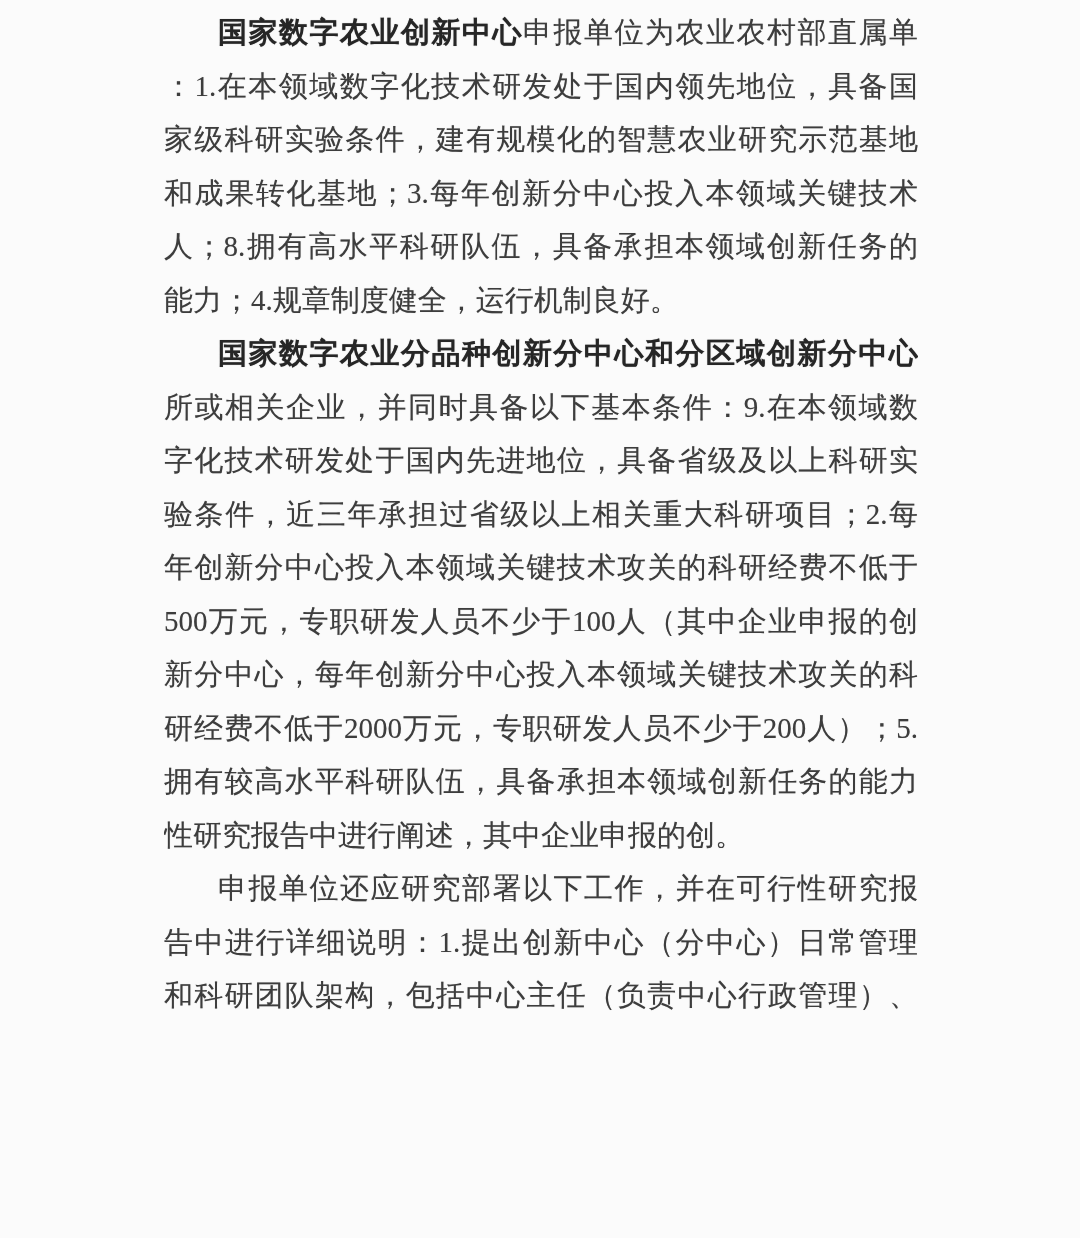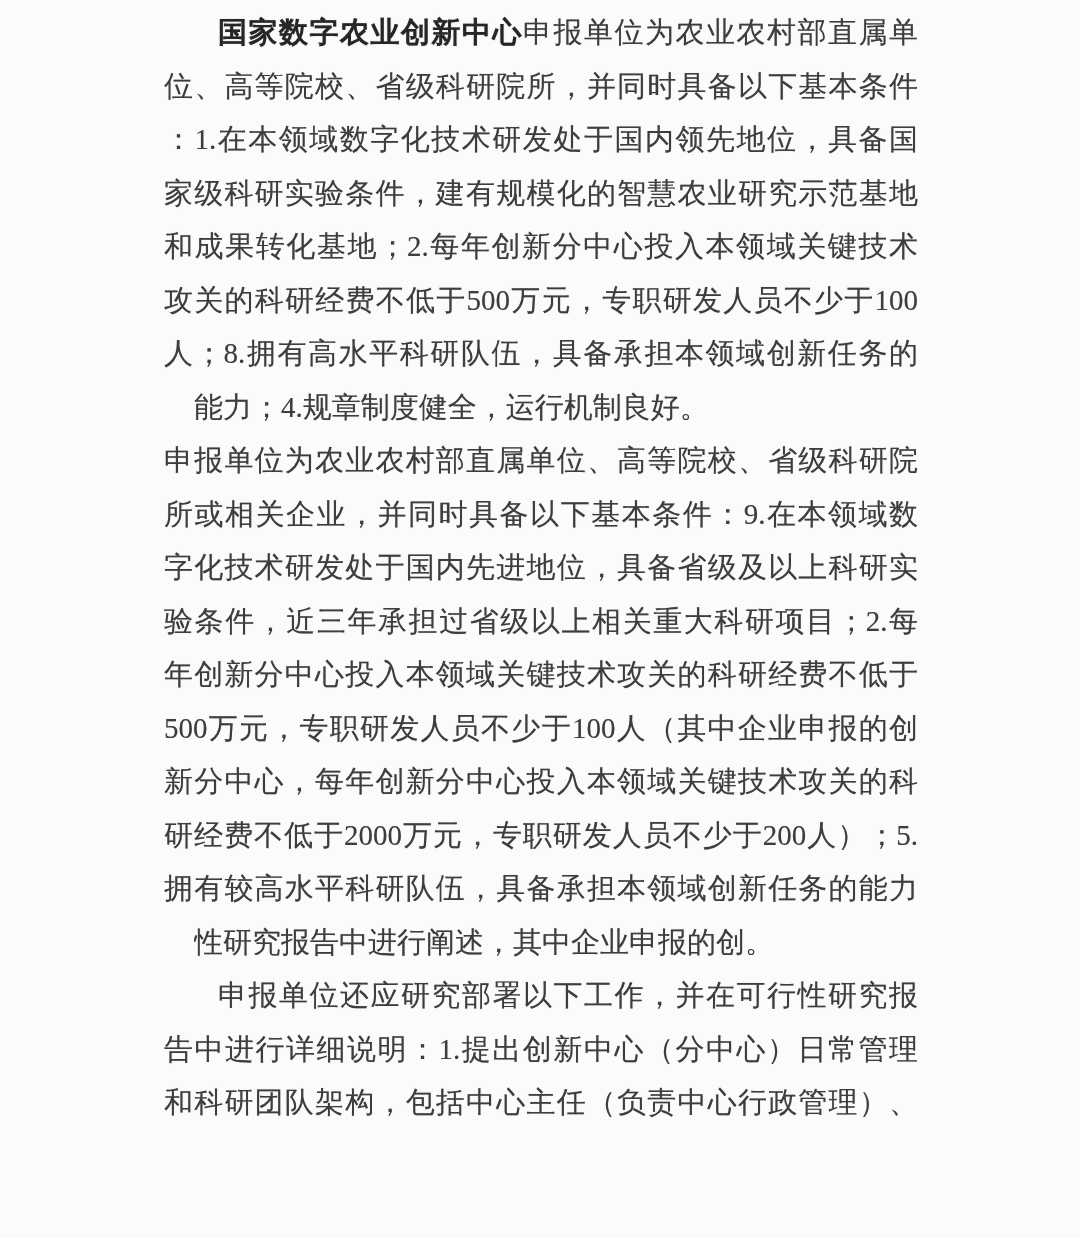--- a/index.html
+++ b/index.html
@@ -28,43 +28,40 @@
     text-align: justify;
     text-align-last: justify;
     overflow: hidden;
     text-shadow: 0 0 0.7px rgba(80,80,80,0.45);
   }
   .line.indent {
     text-indent: 54px;
   }
   .line.last {
     text-align-last: left;
-    margin-left: 30px;
   }
   .b {
     font-weight: 700;
     color: #262626;
     text-shadow: 0 0 0.8px rgba(40,40,40,0.55);
   }
 </style>
 </head>
 <body>
 
 <div class="page">
 
   <div class="line indent"><span class="b">国家数字农业创新中心</span><span>申报单位为农业农村部直属单</span></div>
-  <div class="line"><span>位、高等院校、省级科研院所，并同时具备以下基本条件</span></div>
   <div class="line"><span>：1.在本领域数字化技术研发处于国内领先地位，具备国</span></div>
   <div class="line"><span>家级科研实验条件，建有规模化的智慧农业研究示范基地</span></div>
-  <div class="line"><span>和成果转化基地；2.每年创新分中心投入本领域关键技术</span></div>
-  <div class="line"><span>攻关的科研经费不低于500万元，专职研发人员不少于100</span></div>
+  <div class="line"><span>和成果转化基地；3.每年创新分中心投入本领域关键技术</span></div>
   <div class="line"><span>人；8.拥有高水平科研队伍，具备承担本领域创新任务的</span></div>
   <div class="line last"><span>能力；4.规章制度健全，运行机制良好。</span></div>
 
-  <div class="line"><span>申报单位为农业农村部直属单位、高等院校、省级科研院</span></div>
+  <div class="line indent"><span class="b">国家数字农业分品种创新分中心和分区域创新分中心</span></div>
   <div class="line"><span>所或相关企业，并同时具备以下基本条件：9.在本领域数</span></div>
   <div class="line"><span>字化技术研发处于国内先进地位，具备省级及以上科研实</span></div>
   <div class="line"><span>验条件，近三年承担过省级以上相关重大科研项目；2.每</span></div>
   <div class="line"><span>年创新分中心投入本领域关键技术攻关的科研经费不低于</span></div>
   <div class="line"><span>500万元，专职研发人员不少于100人（其中企业申报的创</span></div>
   <div class="line"><span>新分中心，每年创新分中心投入本领域关键技术攻关的科</span></div>
   <div class="line"><span>研经费不低于2000万元，专职研发人员不少于200人）；5.</span></div>
   <div class="line"><span>拥有较高水平科研队伍，具备承担本领域创新任务的能力</span></div>
   <div class="line last"><span>性研究报告中进行阐述，其中企业申报的创。</span></div>
 

